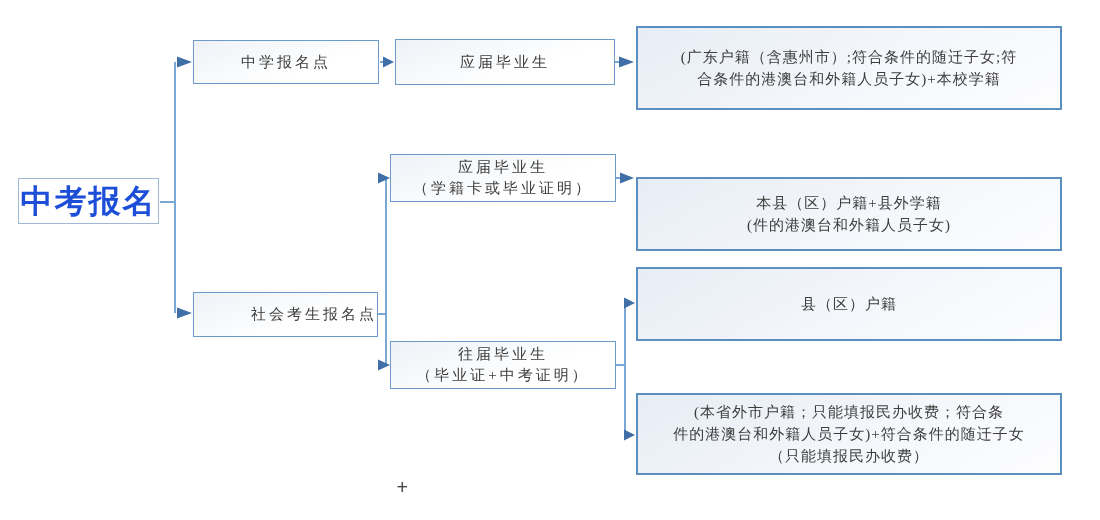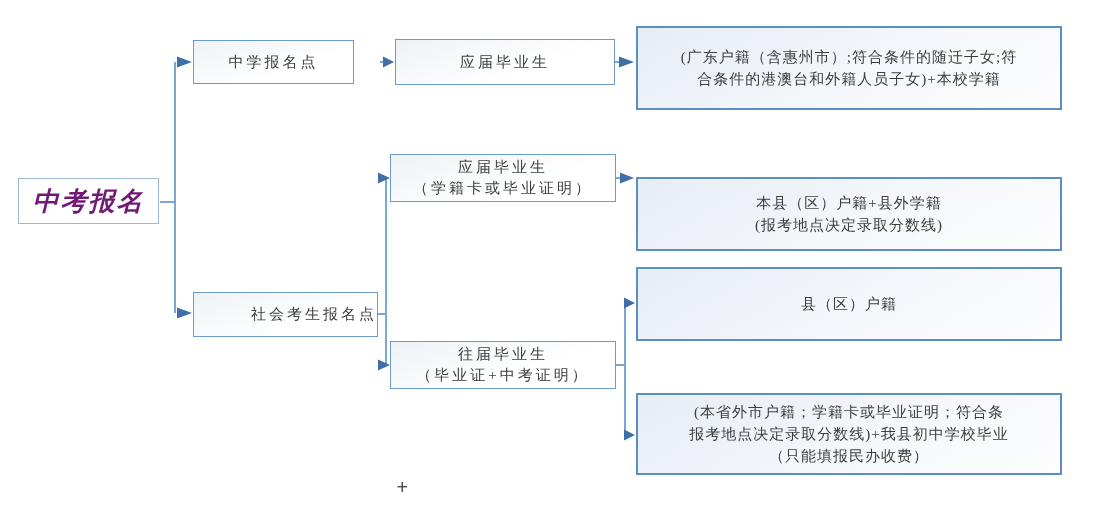--- a/index.html
+++ b/index.html
@@ -37,28 +37,27 @@
     font-size: 15px;
     line-height: 21px;
   }
   .node .ln { display: block; white-space: nowrap; }
   .root-node {
     left: 18px; top: 178px; width: 141px; height: 46px;
     border: 1.5px solid #9fb9d4;
     background: #ffffff;
   }
   .root-node .ln {
-    font-size: 26px;
+    font-size: 32px;
     font-weight: bold;
-    color: #701a75;
+    color: #1d4ed8;
     letter-spacing: 2px;
-    font-style: italic;
   }
   .mid-node .ln { letter-spacing: 3px; }
-  .school-point { left: 193px; top: 40px;  width: 161px; height: 44px; }
+  .school-point { left: 193px; top: 40px;  width: 186px; height: 44px; }
   .social-point { left: 193px; top: 292px; width: 185px; height: 45px; align-items: flex-end; }
   .fresh-grad   { left: 395px; top: 39px;  width: 220px; height: 46px; }
   .fresh-social { left: 390px; top: 154px; width: 226px; height: 48px; }
   .former-grad  { left: 390px; top: 341px; width: 226px; height: 48px; }
   .result-node {
     border: 2px solid #5b8fc2;
     background: linear-gradient(150deg, #e7edf5 0%, #f4f7fb 55%, #fdfdfe 100%);
     letter-spacing: 1px;
     line-height: 22px;
   }
@@ -131,28 +130,28 @@
     <span class="ln">（毕业证+中考证明）</span>
   </div>
 
   <div class="node result-node result-1">
     <span class="ln">(广东户籍（含惠州市）;符合条件的随迁子女;符</span>
     <span class="ln">合条件的港澳台和外籍人员子女)+本校学籍</span>
   </div>
 
   <div class="node result-node result-2">
     <span class="ln">本县（区）户籍+县外学籍</span>
-    <span class="ln">(报考地点决定录取分数线)</span>
+    <span class="ln">(件的港澳台和外籍人员子女)</span>
   </div>
 
   <div class="node result-node result-3">
     <span class="ln">县（区）户籍</span>
   </div>
 
   <div class="node result-node result-4">
-    <span class="ln">(本省外市户籍；学籍卡或毕业证明；符合条</span>
-    <span class="ln">报考地点决定录取分数线)+我县初中学校毕业</span>
+    <span class="ln">(本省外市户籍；只能填报民办收费；符合条</span>
+    <span class="ln">件的港澳台和外籍人员子女)+符合条件的随迁子女</span>
     <span class="ln">（只能填报民办收费）</span>
   </div>
 
   <span class="cursor-plus">+</span>
 
 </div>
 
 </body></html>

